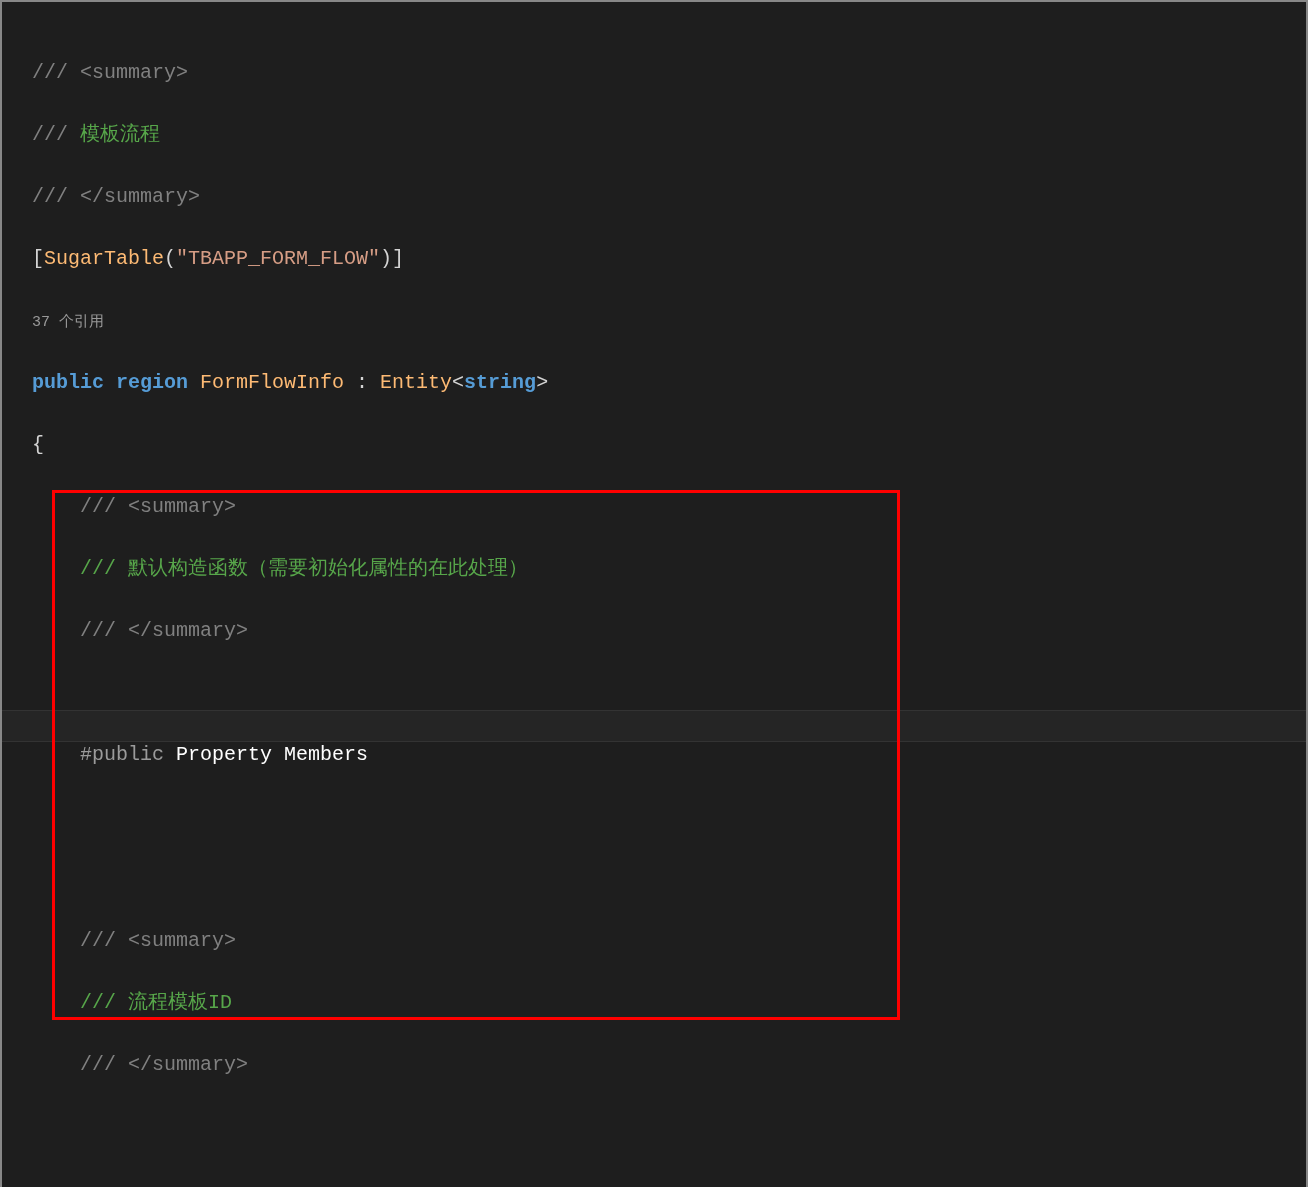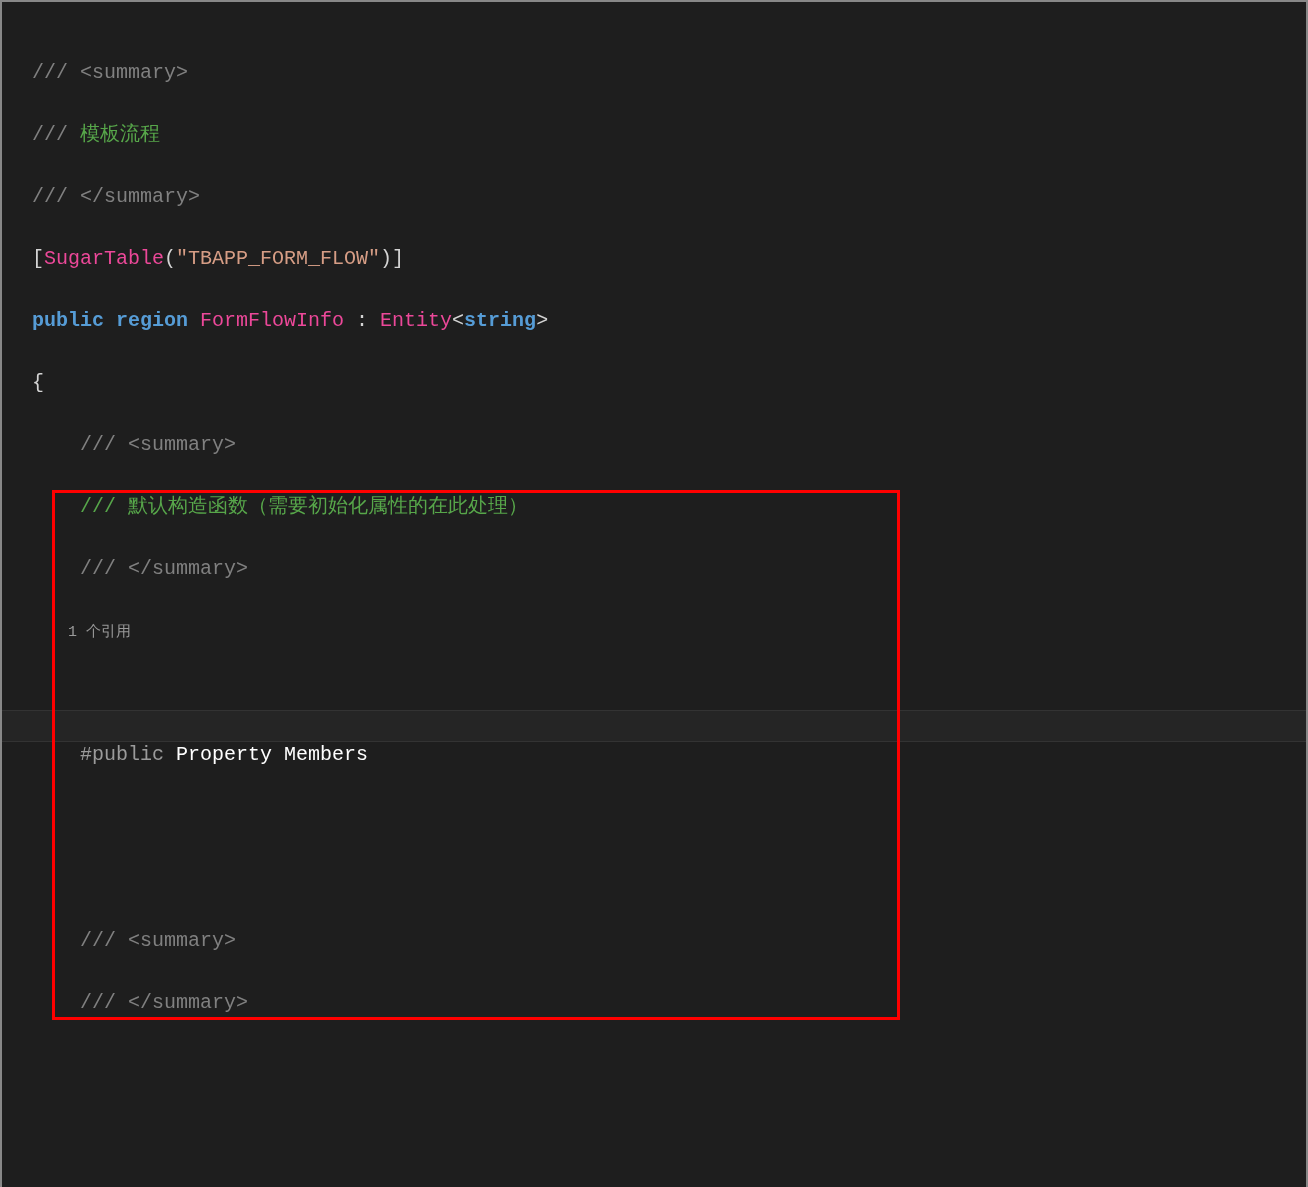--- a/index.html
+++ b/index.html
@@ -36,21 +36,21 @@
       left: 0;
       right: 0;
       top: 708px;
       height: 32px;
       background: rgba(255,255,255,0.035);
       border-top: 1px solid #333;
       border-bottom: 1px solid #333;
       pointer-events: none;
     }
     .kw-blue { color: #569cd6; font-weight: bold; }
-    .kw-type { color: #ec4899; }
+    .kw-type { color: #fdba74; }
     .kw-comment { color: #57a64a; font-family: Liberation Mono, monospace; }
     .kw-string { color: #d69d85; }
     .kw-gray { color: #808080; }
     .kw-white { color: #d4d4d4; }
     .kw-bright { color: #ffffff; }
     .kw-region { color: #9b9b9b; }
     .codelens {
       color: #999999;
       font-size: 15px;
       display: inline-block;
@@ -68,31 +68,32 @@
 </head>
 <body>
 
 <div class="editor-container">
   <div class="current-line-bg"></div>
   <div class="code-area">
 <span class="line"><span class="kw-gray">/// &lt;summary&gt;</span></span>
 <span class="line"><span class="kw-gray">/// </span><span class="kw-comment">模板流程</span></span>
 <span class="line"><span class="kw-gray">/// &lt;/summary&gt;</span></span>
 <span class="line"><span class="kw-white">[</span><span class="kw-type">SugarTable</span><span class="kw-white">(</span><span class="kw-string">"TBAPP_FORM_FLOW"</span><span class="kw-white">)]</span></span>
+<span class="line"><span class="codelens">37 个引用</span></span>
 <span class="line"><span class="kw-blue">public</span><span class="kw-blue"> region</span><span class="kw-type"> FormFlowInfo</span><span class="kw-white"> : </span><span class="kw-type">Entity</span><span class="kw-white">&lt;</span><span class="kw-blue">string</span><span class="kw-white">&gt;</span></span>
 <span class="line"><span class="kw-white">{</span></span>
 <span class="line"><span class="kw-gray">    /// &lt;summary&gt;</span></span>
 <span class="line"><span class="kw-comment">    /// 默认构造函数（需要初始化属性的在此处理）</span></span>
 <span class="line"><span class="kw-gray">    /// &lt;/summary&gt;</span></span>
-<span class="line"><span class="codelens">    1 个引用</span></span>
 <span class="line"></span>
 <span class="line"><span class="kw-region">    #public</span><span class="kw-bright"> Property Members</span></span>
 <span class="line"></span>
 <span class="line"></span>
 <span class="line"><span class="kw-gray">    /// &lt;summary&gt;</span></span>
+<span class="line"><span class="kw-comment">    /// 流程模板ID</span></span>
 <span class="line"><span class="kw-gray">    /// &lt;/summary&gt;</span></span>
 
 
 
 
 
 
 
 
 

